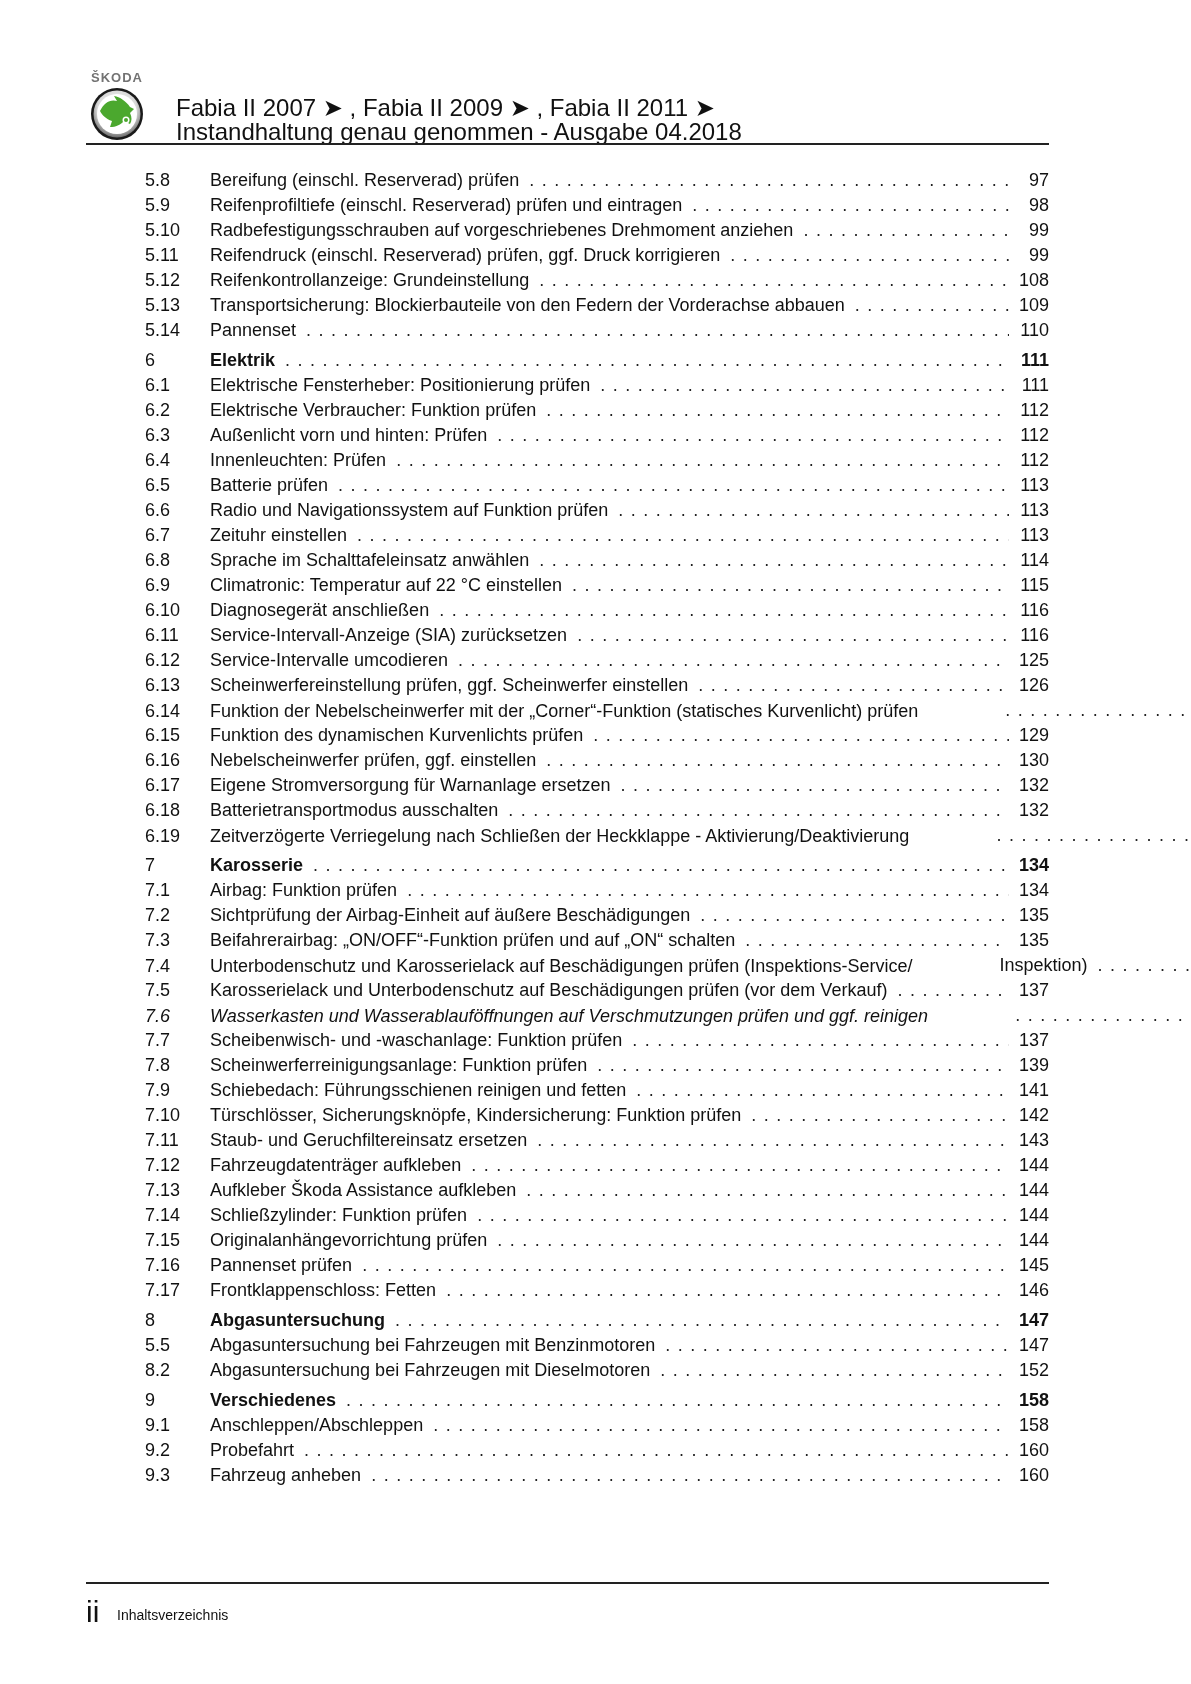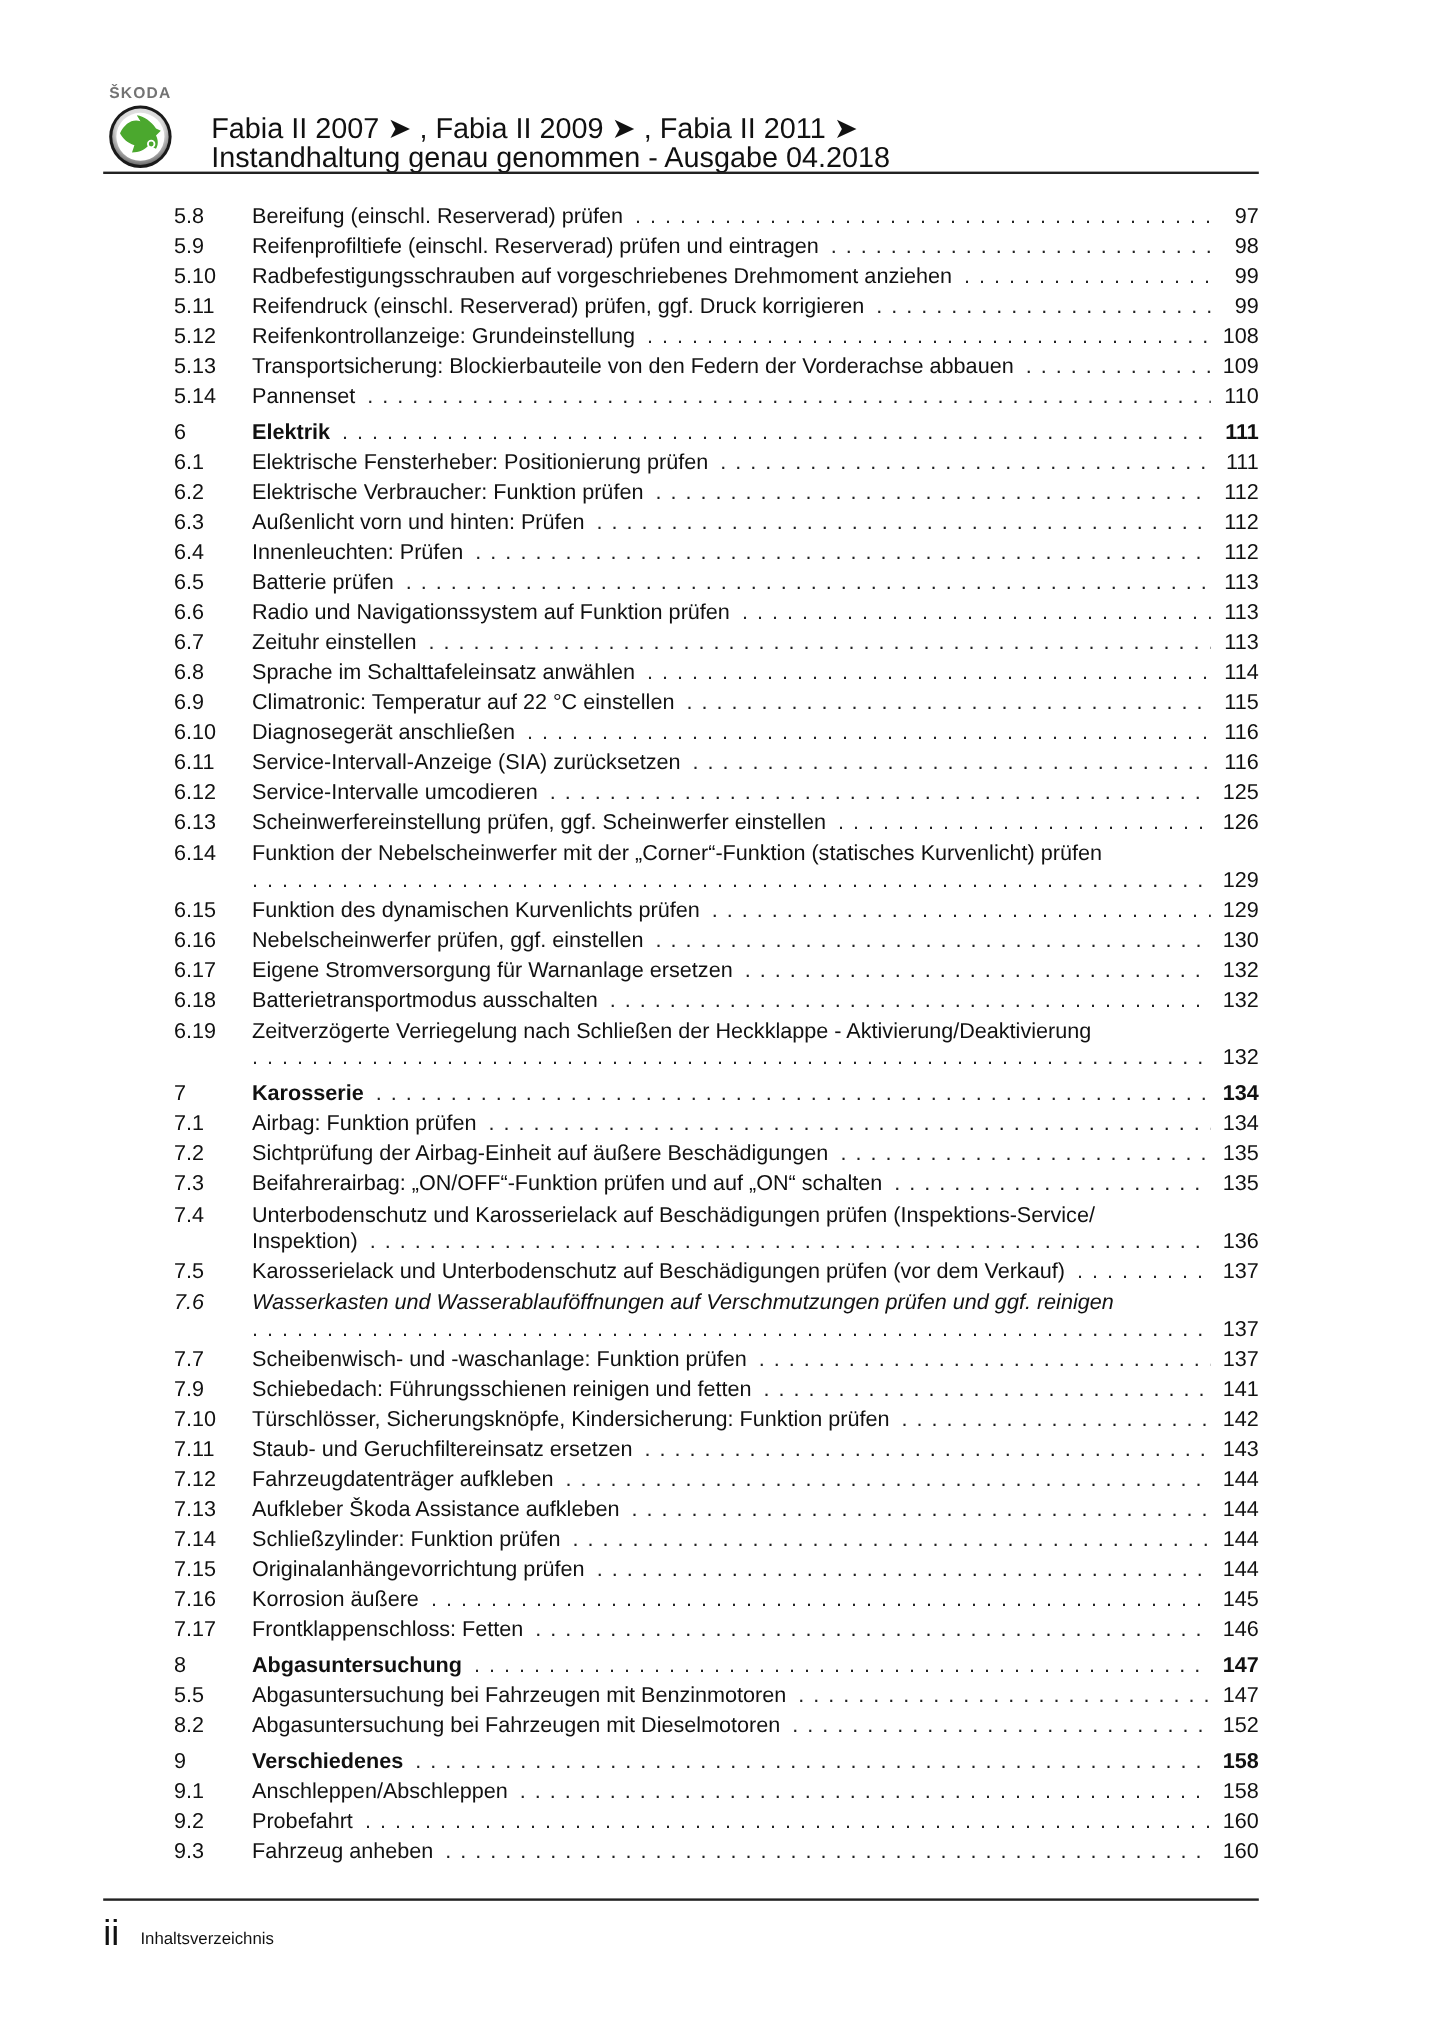--- a/index.html
+++ b/index.html
@@ -13,21 +13,21 @@
   .toc { position: absolute; left: 133px; top: 168px; width: 916px; }
   .row { display: flex; align-items: baseline; font-size: 18px; line-height: 25px; height: 25px; }
   .row.chapter { margin-top: 5px; font-weight: bold; }
   .row.chapter .num { font-weight: normal; }
   .num { width: 65px; flex: none; margin-left: 12px; }
   .title { white-space: nowrap; padding-right: 10px; }
   .leader { flex: 1; overflow: hidden; white-space: nowrap; letter-spacing: 6.3px; color: #222; font-weight: normal; }
   .leader::after { content: ". . . . . . . . . . . . . . . . . . . . . . . . . . . . . . . . . . . . . . . . . . . . . . . . . . . . . . . . . . . . . . . . . . . . . . . . . . . . . . . . . . . . . . . . . . . . . . . . . . . . . . . . . . . . . . . . . . . . . . . . . . . . . . . . . . . . . . . . . . . . . . . . . . . . . . . . . . . . . . ."; letter-spacing: 0; word-spacing: 2.5px; }
   .page { width: 40px; text-align: right; flex: none; }
   .row.chapter .page { font-weight: bold; }
-  .multi { display: flex; flex-direction: column; }
+  .multi { display: flex; flex-direction: row; }
   .multi .line1 { display: flex; font-size: 18px; line-height: 20px; height: 20px; }
   .footer-num { position: absolute; left: 86px; top: 1597px; font-size: 30px; line-height: 30px; color: #111; }
   .footer-label { position: absolute; left: 117px; top: 1607px; font-size: 14px; color: #111; }
 </style>
 </head>
 <body>
 
 <div class="logo">
   <div class="brand">ŠKODA</div>
   <svg width="54" height="54" viewBox="0 0 54 54">
@@ -283,20 +283,26 @@
         <span class="page">137</span>
       </div>
     </div>
     <div class="row">
       <span class="num">7.7</span>
       <span class="title">Scheibenwisch- und -waschanlage: Funktion prüfen</span>
       <span class="leader"></span>
       <span class="page">137</span>
     </div>
     <div class="row">
+      <span class="num">7.8</span>
+      <span class="title">Scheinwerferreinigungsanlage: Funktion prüfen</span>
+      <span class="leader"></span>
+      <span class="page">139</span>
+    </div>
+    <div class="row">
       <span class="num">7.9</span>
       <span class="title">Schiebedach: Führungsschienen reinigen und fetten</span>
       <span class="leader"></span>
       <span class="page">141</span>
     </div>
     <div class="row">
       <span class="num">7.10</span>
       <span class="title">Türschlösser, Sicherungsknöpfe, Kindersicherung: Funktion prüfen</span>
       <span class="leader"></span>
       <span class="page">142</span>
@@ -326,21 +332,21 @@
       <span class="page">144</span>
     </div>
     <div class="row">
       <span class="num">7.15</span>
       <span class="title">Originalanhängevorrichtung prüfen</span>
       <span class="leader"></span>
       <span class="page">144</span>
     </div>
     <div class="row">
       <span class="num">7.16</span>
-      <span class="title">Korrosion äußere</span>
+      <span class="title">Pannenset prüfen</span>
       <span class="leader"></span>
       <span class="page">145</span>
     </div>
     <div class="row">
       <span class="num">7.17</span>
       <span class="title">Frontklappenschloss: Fetten</span>
       <span class="leader"></span>
       <span class="page">146</span>
     </div>
     <div class="row chapter">

